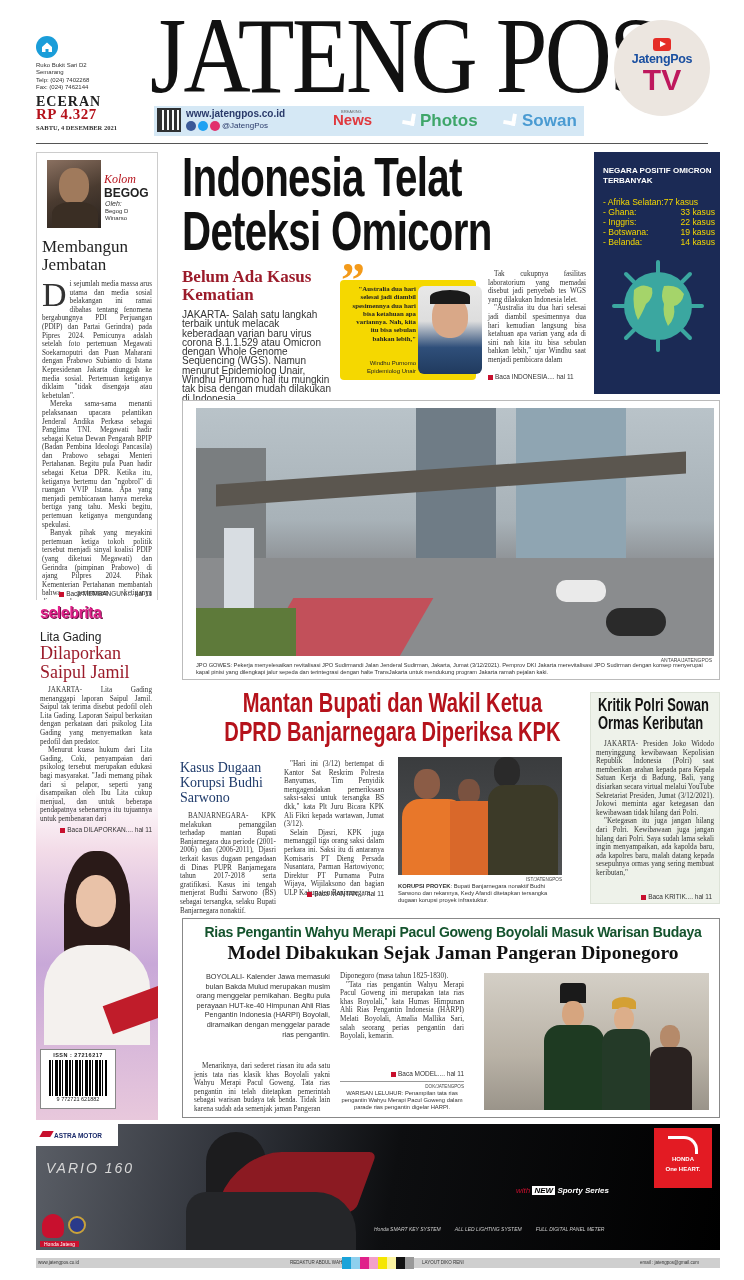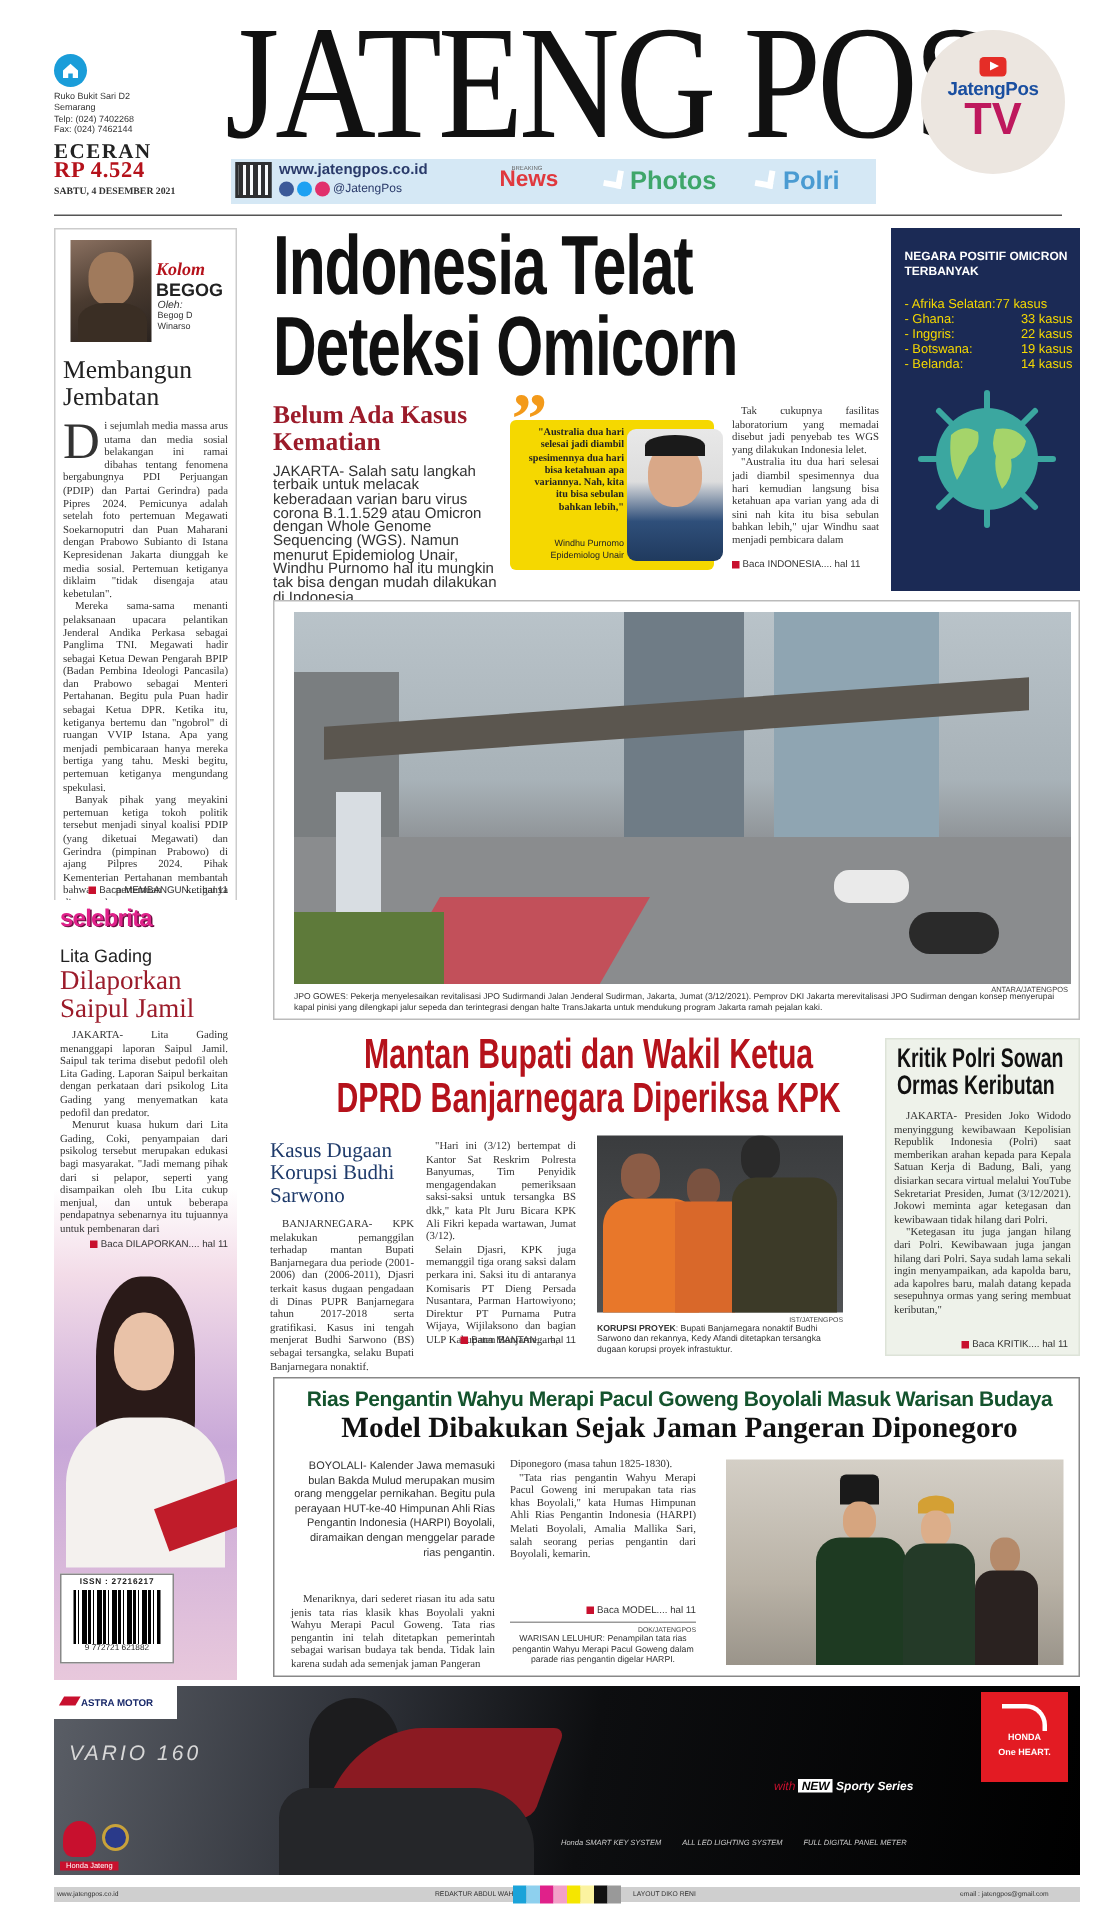--- a/index.html
+++ b/index.html
@@ -22,58 +22,58 @@
         <path d="M6 11 L11 6.5 L16 11 L16 16 L12.5 16 L12.5 13 L9.5 13 L9.5 16 L6 16 Z" fill="#fff"></path>
       </svg>
   </div>
   <div class="abs sans" style="left:36px;top:62px;font-size:6px;line-height:7.4px;color:#333">
     <div>Ruko Bukit Sari D2</div>
     <div>Semarang</div>
     <div>Telp: (024) 7402268</div>
     <div>Fax: (024) 7462144</div>
   </div>
   <div class="abs serif" style="left:36px;top:94px;font-size:14px;font-weight:bold;letter-spacing:1px;color:#222">ECERAN</div>
-  <div class="abs serif" style="left:36px;top:106px;font-size:15px;font-weight:bold;color:#b5121b;letter-spacing:.5px">RP 4.524</div>
+  <div class="abs serif" style="left:36px;top:106px;font-size:15px;font-weight:bold;color:#b5121b;letter-spacing:.5px">RP 4.327</div>
   <div class="abs serif" style="left:36px;top:124px;font-size:6.5px;font-weight:bold;color:#333">SABTU, 4 DESEMBER 2021</div>
 
   <div class="abs serif" style="left:150px;top:6px;font-size:108px;line-height:100px;letter-spacing:-3px;color:#111;transform:scaleX(0.86);transform-origin:left top;white-space:nowrap">JATENG POS</div>
 
   <div class="abs" style="left:154px;top:106px;width:430px;height:30px;background:#d5e8f5"></div>
   <div class="abs" style="left:157px;top:108px;width:24px;height:24px;background:
     repeating-linear-gradient(90deg,#111 0 3px,#fff 3px 5px),#111;opacity:.85;border:2px solid #111"></div>
   <div class="abs sans" style="left:186px;top:108px;font-size:10px;font-weight:bold;color:#2a3a6a">www.jatengpos.co.id</div>
   <div class="abs" style="left:186px;top:121px;display:flex;gap:2px">
     <span style="width:10px;height:10px;border-radius:50%;background:#3b5998;display:inline-block"></span>
     <span style="width:10px;height:10px;border-radius:50%;background:#1da1f2;display:inline-block"></span>
     <span style="width:10px;height:10px;border-radius:50%;background:#e1306c;display:inline-block"></span>
   </div>
   <div class="abs sans" style="left:222px;top:121px;font-size:8px;color:#2a3a6a">@JatengPos</div>
   <div class="abs sans" style="left:341px;top:109px;font-size:4px;color:#666">BREAKING</div>
   <div class="abs sans" style="left:333px;top:111px;font-size:15px;font-weight:bold;color:#e0393e">News</div>
   <div class="abs sans" style="left:420px;top:111px;font-size:17px;font-weight:bold;color:#3fa66a">Photos</div>
-  <div class="abs sans" style="left:522px;top:111px;font-size:17px;font-weight:bold;color:#4a9bd2">Polri</div>
+  <div class="abs sans" style="left:522px;top:111px;font-size:17px;font-weight:bold;color:#4a9bd2">Sowan</div>
   <div class="abs" style="left:403px;top:113px;width:12px;height:12px;border-right:4px solid #fff;border-bottom:4px solid #fff;transform:rotate(10deg)"></div>
   <div class="abs" style="left:504px;top:113px;width:12px;height:12px;border-right:4px solid #fff;border-bottom:4px solid #fff;transform:rotate(10deg)"></div>
 
   <div class="abs" style="left:614px;top:20px;width:96px;height:96px;border-radius:50%;background:#ece6e0;text-align:center">
     <div style="margin:18px auto 0;width:18px;height:13px;background:#e52d27;border-radius:3px;position:relative">
       <div style="position:absolute;left:7px;top:3px;border-left:6px solid #fff;border-top:3.5px solid transparent;border-bottom:3.5px solid transparent"></div>
     </div>
     <div class="sans" style="font-size:12.5px;font-weight:bold;color:#1a4fa0;margin-top:1px;letter-spacing:-.3px">JatengPos</div>
     <div class="sans" style="font-size:30px;font-weight:bold;color:#be185d;line-height:28px">TV</div>
   </div>
   <div class="abs" style="left:36px;top:143px;width:672px;height:1px;background:#555"></div>
 </div>
 
 <div class="abs" style="left:36px;top:152px;width:122px;height:528px;border:1px solid #ccc"></div>
 <div class="abs photo" style="left:47px;top:160px;width:54px;height:68px;background:linear-gradient(160deg,#8a7060 0%,#4a3b30 50%,#2a231f 100%)">
   <div style="position:absolute;left:12px;top:8px;width:30px;height:36px;border-radius:45%;background:#a07a5c"></div>
   <div style="position:absolute;left:5px;top:42px;width:46px;height:30px;border-radius:40% 40% 0 0;background:#3a2e24"></div>
 </div>
-<div class="abs serif" style="left:104px;top:172px;font-size:12px;font-style:italic;font-weight:bold;color:#b5121b">Kolom</div>
+<div class="abs serif" style="left:104px;top:172px;font-size:12px;font-style:italic;font-weight:normal;color:#b5121b">Kolom</div>
 <div class="abs sans" style="left:104px;top:186px;font-size:12px;font-weight:bold;color:#222">BEGOG</div>
 <div class="abs sans" style="left:105px;top:200px;font-size:7px;font-style:italic;color:#333">Oleh:</div>
 <div class="abs sans" style="left:105px;top:208px;width:40px;font-size:6px;line-height:7px;color:#333">Begog D Winarso</div>
 <div class="abs serif" style="left:42px;top:238px;width:116px;font-size:17px;line-height:18px;color:#222">Membangun Jembatan</div>
 <div class="abs body-text" style="left:42px;top:280px;width:110px">
   <span class="serif" style="float:left;font-size:34px;line-height:28px;margin-right:3px;margin-top:1px">D</span>
   <span>i sejumlah media massa arus utama dan media sosial belakangan ini ramai dibahas tentang fenomena bergabungnya PDI Perjuangan (PDIP) dan Partai Gerindra) pada Pipres 2024. Pemicunya adalah setelah foto pertemuan Megawati Soekarnoputri dan Puan Maharani dengan Prabowo Subianto di Istana Kepresidenan Jakarta diunggah ke media sosial. Pertemuan ketiganya diklaim "tidak disengaja atau kebetulan".</span>
   <p style="text-indent:8px">Mereka sama-sama menanti pelaksanaan upacara pelantikan Jenderal Andika Perkasa sebagai Panglima TNI. Megawati hadir sebagai Ketua Dewan Pengarah BPIP (Badan Pembina Ideologi Pancasila) dan Prabowo sebagai Menteri Pertahanan. Begitu pula Puan hadir sebagai Ketua DPR. Ketika itu, ketiganya bertemu dan "ngobrol" di ruangan VVIP Istana. Apa yang menjadi pembicaraan hanya mereka bertiga yang tahu. Meski begitu, pertemuan ketiganya mengundang spekulasi.</p>
   <p style="text-indent:8px">Banyak pihak yang meyakini pertemuan ketiga tokoh politik tersebut menjadi sinyal koalisi PDIP (yang diketuai Megawati) dan Gerindra (pimpinan Prabowo) di ajang Pilpres 2024. Pihak Kementerian Pertahanan membantah bahwa pertemuan ketiganya direncanakan.</p>
   <p style="text-indent:8px">"Itu bukan pertemuan formal, bu-</p>

